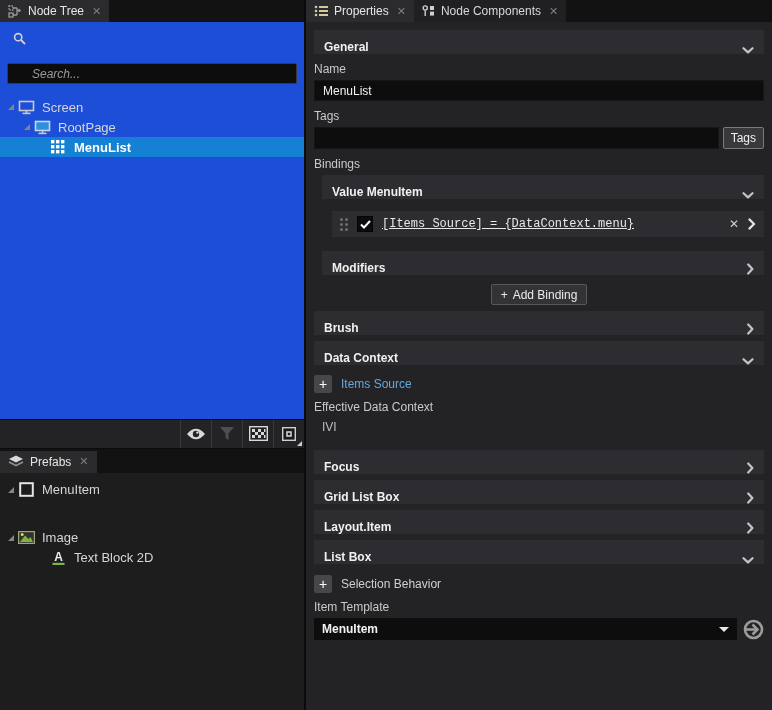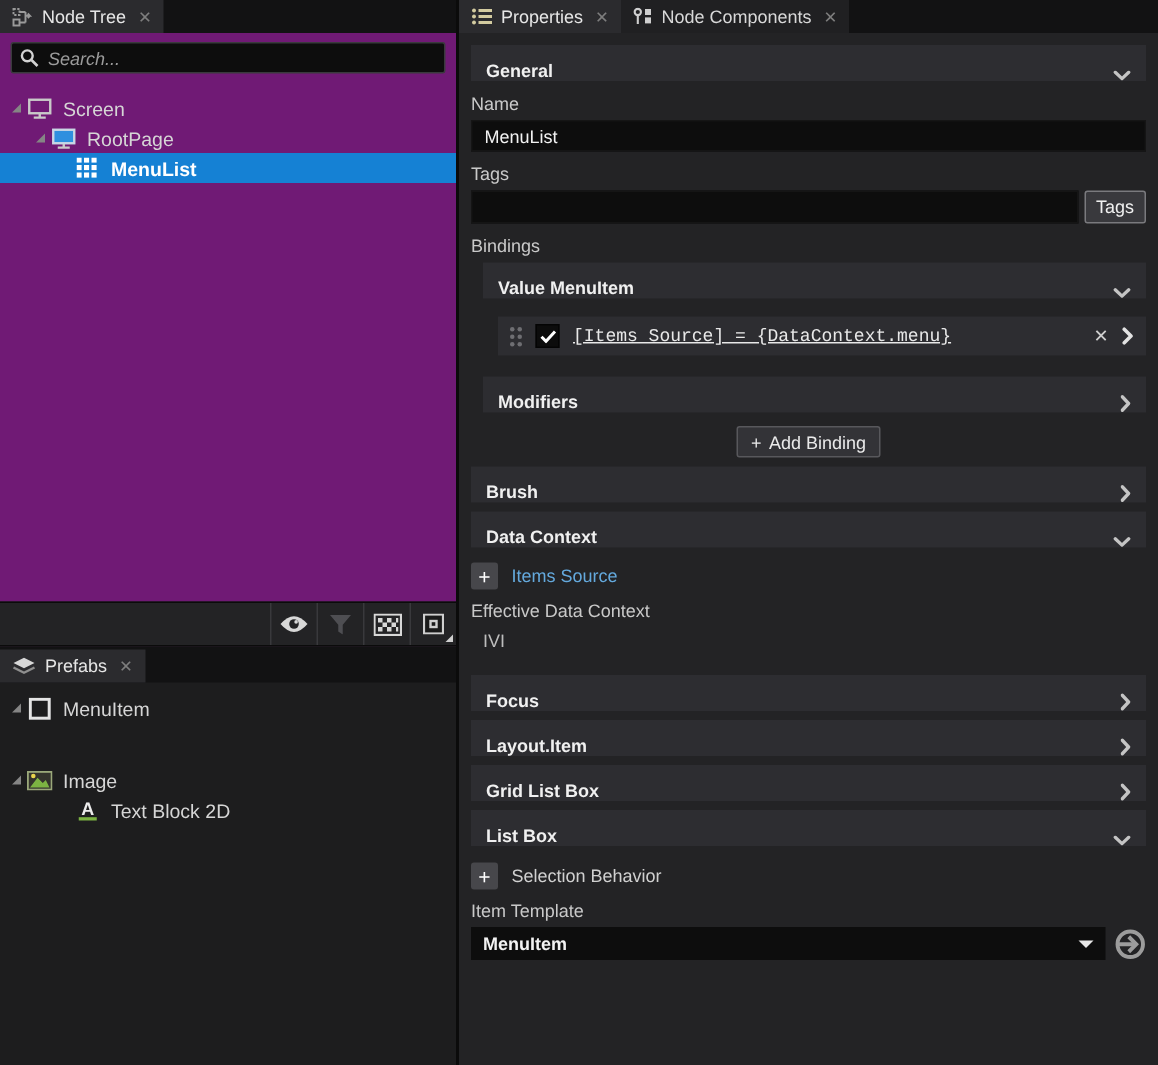--- a/index.html
+++ b/index.html
@@ -1,30 +1,30 @@
 <!DOCTYPE html>
 <html><head>
 <meta charset="utf-8">
 <style>
   * { margin:0; padding:0; box-sizing:border-box; }
   html,body { width:772px; height:710px; overflow:hidden; background:#101010;
     font-family:"Liberation Sans", sans-serif; color:#cfcfcf; font-size:12px; }
   .app { display:flex; width:772px; height:710px; }
 
   
-  .left { width:306px; display:flex; flex-direction:column; background:#701a75; border-right:2px solid #0b0b0b; }
+  .left { width:306px; display:flex; flex-direction:column; background:#1d4ed8; border-right:2px solid #0b0b0b; }
   .tabbar { height:22px; background:#121213; display:flex; align-items:stretch; flex:none; }
   .tab { display:flex; align-items:center; gap:6px; padding:0 8px; background:#2b2b2e; color:#e6e6e6; }
   .tab .close { color:#7e7e7e; font-size:11px; margin-left:2px; }
   .icon { display:inline-flex; align-items:center; justify-content:center; }
 
   .search-wrap { padding:6px 7px 4px 7px; flex:none; }
   .search-box { position:relative; }
   .search-box input { width:100%; height:21px; background:#0d0d0d; border:1px solid #3a3a3d; border-radius:2px;
-    color:#e0e0e0; padding:0 6px 0 24px; font-size:12px; font-family:"Liberation Sans",sans-serif; outline:none; }
+    color:#e0e0e0; padding:0 6px 0 24px; font-size:12px; font-family:"Liberation Sans",sans-serif; outline:none;margin-top:35px; }
   .search-box input::placeholder { color:#9b9b9b; font-style:italic; }
   .search-box .icon { position:absolute; left:6px; top:4px; }
 
   .tree { margin-top:9px; flex:none; }
   .trow { height:20px; display:flex; align-items:center; color:#d6d6d6; font-size:13px; }
   .trow .twisty { width:10px; flex:none; display:flex; justify-content:center; }
   .trow .nicon { width:20px; flex:none; display:flex; justify-content:center; }
   .trow .tlabel { margin-left:6px; white-space:nowrap; }
   .trow.sel { background:#1581d4; color:#fff; }
   .filler { flex:1; }
@@ -425,32 +425,32 @@
         <span class="spacer"></span>
         <span class="icon">
           <svg width="7" height="12">
               <polyline points="1.2,1.5 5.4,6 1.2,10.5" fill="none" stroke="#c4c4c4" stroke-width="2.2" stroke-linecap="round" stroke-linejoin="round"></polyline>
             </svg>
         </span>
       </div>
 
       
       <div class="sec">
-        <span class="sec-t">Layout.Item</span>
+        <span class="sec-t">Grid List Box</span>
         <span class="spacer"></span>
         <span class="icon">
           <svg width="7" height="12">
               <polyline points="1.2,1.5 5.4,6 1.2,10.5" fill="none" stroke="#c4c4c4" stroke-width="2.2" stroke-linecap="round" stroke-linejoin="round"></polyline>
             </svg>
         </span>
       </div>
 
       
       <div class="sec">
-        <span class="sec-t">Grid List Box</span>
+        <span class="sec-t">Layout.Item</span>
         <span class="spacer"></span>
         <span class="icon">
           <svg width="7" height="12">
               <polyline points="1.2,1.5 5.4,6 1.2,10.5" fill="none" stroke="#c4c4c4" stroke-width="2.2" stroke-linecap="round" stroke-linejoin="round"></polyline>
             </svg>
         </span>
       </div>
 
       
       <div class="sec">

